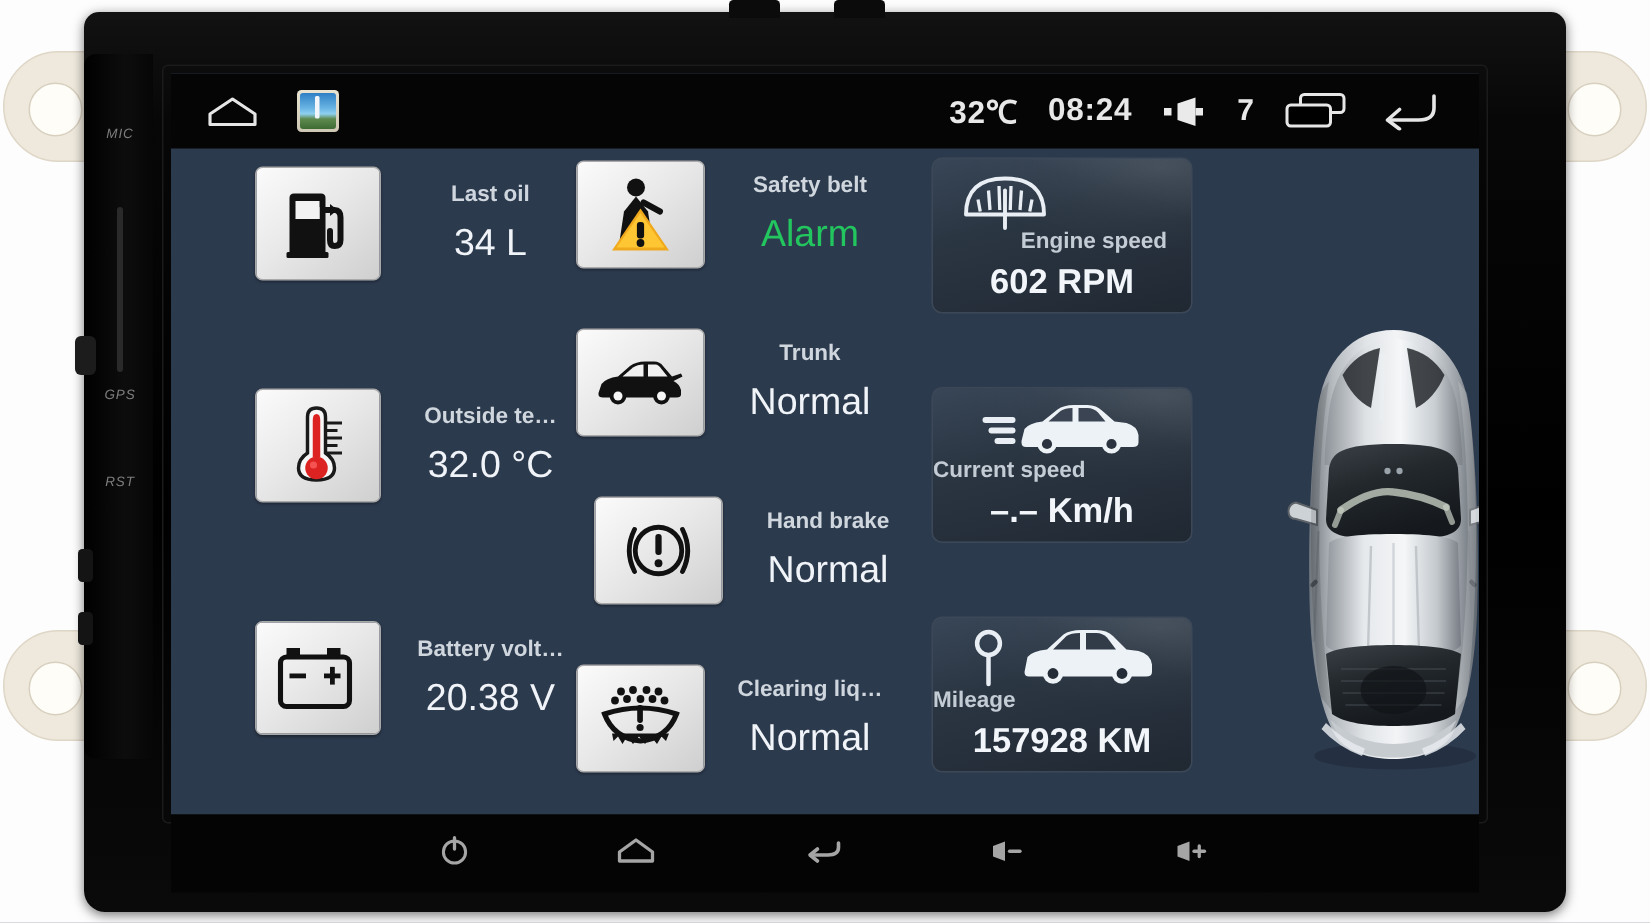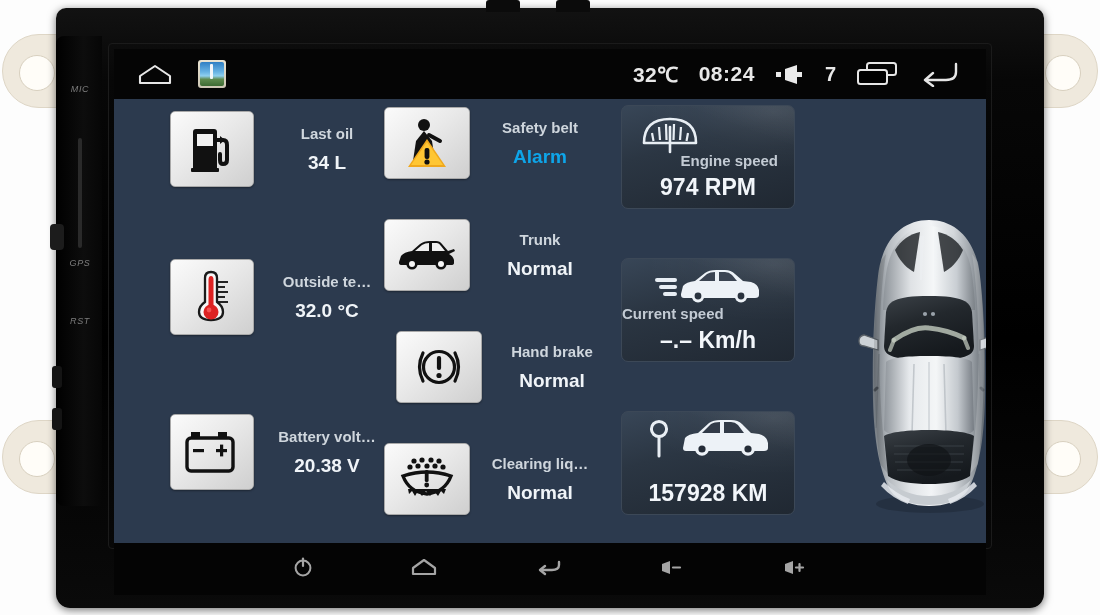--- a/index.html
+++ b/index.html
@@ -121,22 +121,22 @@
     width: 84px; height: 76px; border-radius: 5px;
     background: linear-gradient(140deg,#fbfbfb 0%,#e9e9e9 45%,#cfcfcf 100%);
     border: 1px solid #a9a9a9;
     display: flex; align-items: center; justify-content: center;
     box-shadow: 0 1px 2px rgba(0,0,0,.35);
     flex: none;
   }
   .tile-sm { width: 86px; height: 72px; }
   .tile-txt { margin-left: 18px; text-align: center; min-width: 110px; }
   .tl-label { color: #cfd6dd; font-size: 15px; font-weight: bold; white-space: nowrap; }
-  .tl-value { color: #f0f4f8; font-size: 19px; font-weight: bold; margin-top: 10px; white-space: nowrap; }
-  .tl-value.alarm { color: #0ea5e9; }
+  .tl-value { color: #f0f4f8; font-size: 25px; font-weight: normal; margin-top: 10px; white-space: nowrap; }
+  .tl-value.alarm { color: #22c55e; }
 
   .lc-1 { left: 56px; top: 12px; }
   .lc-2 { left: 56px; top: 160px; }
   .lc-3 { left: 56px; top: 315px; }
 
   
   .mc-1 { left: 270px; top: 8px; }
   .mc-2 { left: 270px; top: 120px; }
   .mc-3 { left: 270px; top: 232px; margin-left: 12px; }
   .mc-4 { left: 270px; top: 344px; }
@@ -412,21 +412,21 @@
                 <line x1="19" y1="14" x2="20" y2="27"></line>
                 <line x1="26" y1="11" x2="26.5" y2="27"></line>
                 <line x1="34" y1="11" x2="33.5" y2="27"></line>
                 <line x1="41" y1="14" x2="40" y2="27"></line>
                 <line x1="48" y1="20" x2="46.5" y2="28"></line>
               </g>
               <line x1="30" y1="14" x2="30" y2="39" stroke="#e8eef4" stroke-width="2.6" stroke-linecap="round"></line>
             </svg>
           </div>
           <div class="pn-label shift-r">Engine speed</div>
-          <div class="pn-value">974 RPM</div>
+          <div class="pn-value">602 RPM</div>
         </div>
 
         <div class="panel pn-2">
           <div class="pn-ico">
             <svg width="110" height="38" viewBox="0 0 110 38">
               <g fill="#e8eef4">
                 <rect x="2" y="10" width="22" height="4" rx="2"></rect>
                 <rect x="6" y="17" width="18" height="4" rx="2"></rect>
                 <rect x="10" y="24" width="14" height="4" rx="2"></rect>
               </g>
@@ -450,20 +450,21 @@
               <line x1="16" y1="19" x2="16" y2="38" stroke="#e8eef4" stroke-width="3" stroke-linecap="round"></line>
               <path d="M40 30 L42 20 Q45 16 55 15 L66 5 Q70 2 78 2 L88 2 Q95 2 99 6 L108 15 L116 16 Q124 18 125 25 L125 30 Q125 33 121 33 L43 33 Q40 33 40 30 Z" fill="#edf2f7"></path>
               <path d="M59 15 L68 6 Q71 4 77 4 L77 15 Z" fill="#323b48"></path>
               <path d="M81 4 L88 4 Q92 4 95 7 L101 15 L81 15 Z" fill="#323b48"></path>
               <circle cx="59" cy="31" r="6.8" fill="#edf2f7"></circle>
               <circle cx="59" cy="31" r="3.6" fill="#242c37"></circle>
               <circle cx="105" cy="31" r="6.8" fill="#edf2f7"></circle>
               <circle cx="105" cy="31" r="3.6" fill="#242c37"></circle>
             </svg>
           </div>
+          <div class="pn-label">Mileage</div>
           <div class="pn-value">157928 KM</div>
         </div>
 
         <div id="car-wrap">
           <svg width="150" height="300" viewBox="0 0 150 300">
             <defs>
               <linearGradient id="bodyg" x1="0" y1="0" x2="1" y2="0">
                 <stop offset="0%" stop-color="#6e757c"></stop>
                 <stop offset="14%" stop-color="#b6bbc0"></stop>
                 <stop offset="34%" stop-color="#e2e5e8"></stop>

